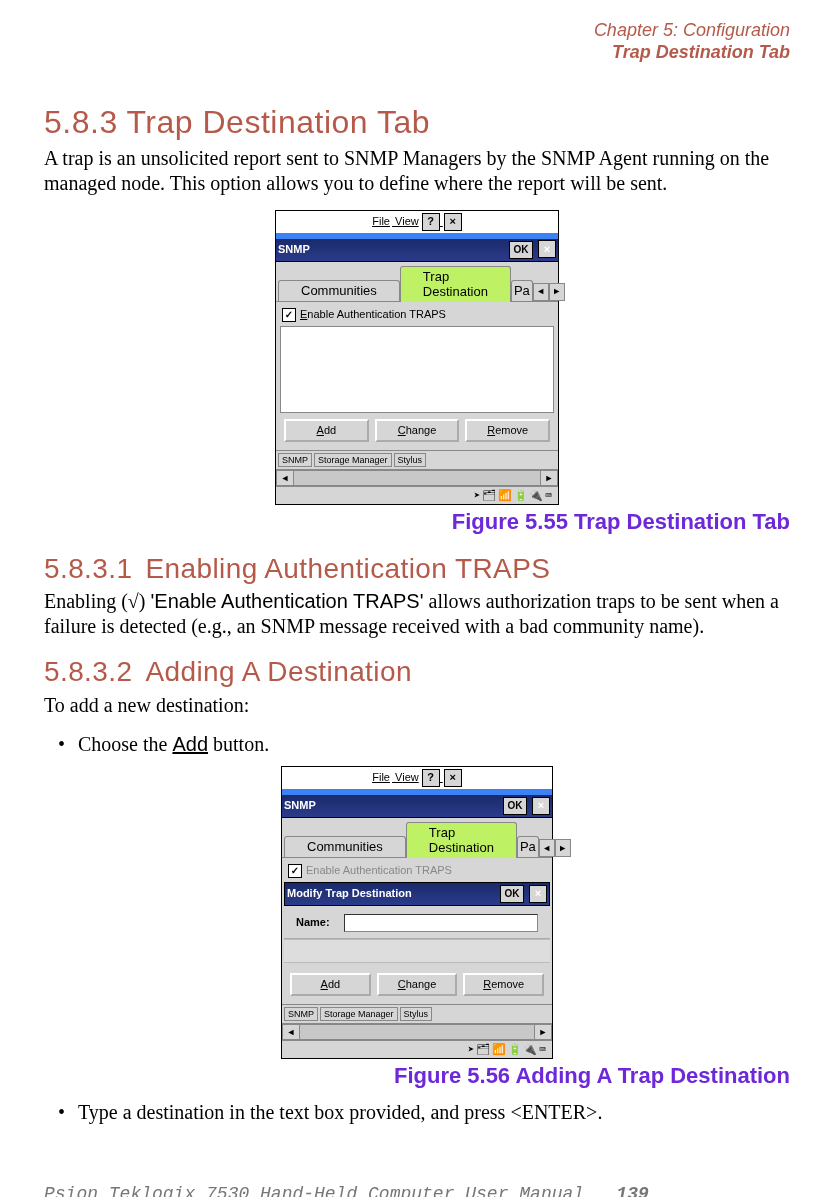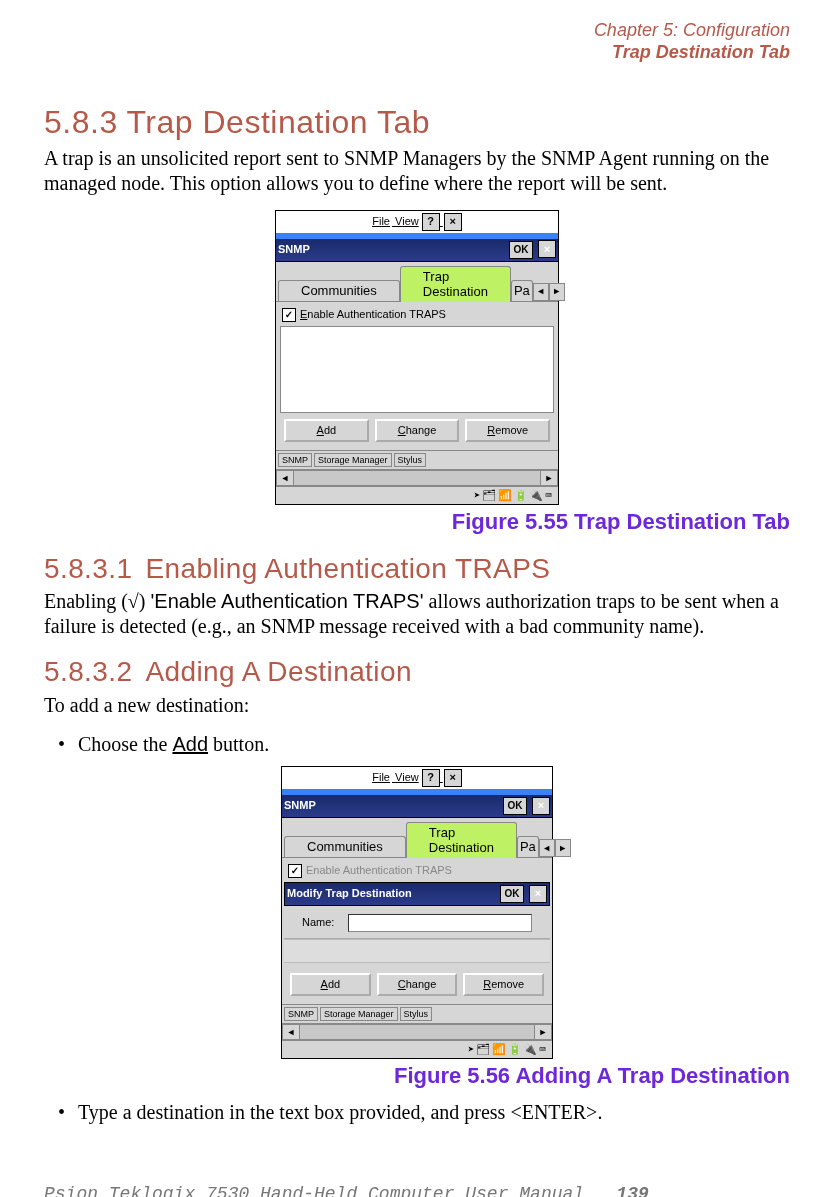--- a/index.html
+++ b/index.html
@@ -252,22 +252,23 @@
     display:flex; justify-content:space-between; align-items:center;
     background: linear-gradient(#1a2a6b, #2b3b8b);
     color:#fff; font-weight:bold;
     padding: 2px 2px; height:18px;
     border: 1px solid #000;
     margin: 2px;
     gap: 20px;
   }
   .name-row {
     display:flex; align-items:center; gap:14px;
-    padding: 6px 20px;
+    padding: 6px 14px;
     background:#d6d6d6;
+    font-weight:bold;
   }
   .name-input {
     flex:1; height: 16px; border:1px inset #888; background:#fff;
   }
   .hr-line {
     height:1px; background:#aaa; margin: 0 2px;
   }
   .gray-band {
     height: 22px; background:#ddd; border-top:1px solid #bbb; border-bottom:1px solid #bbb; margin:0 2px;
   }

